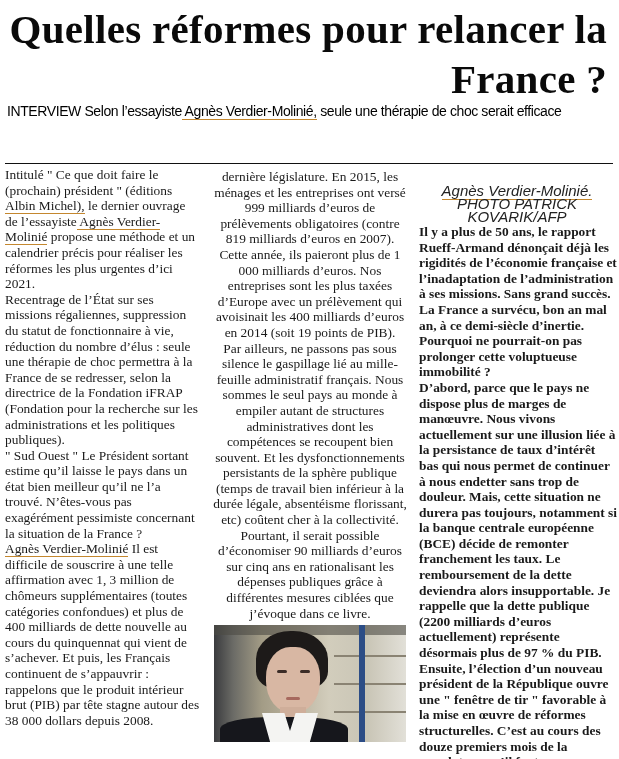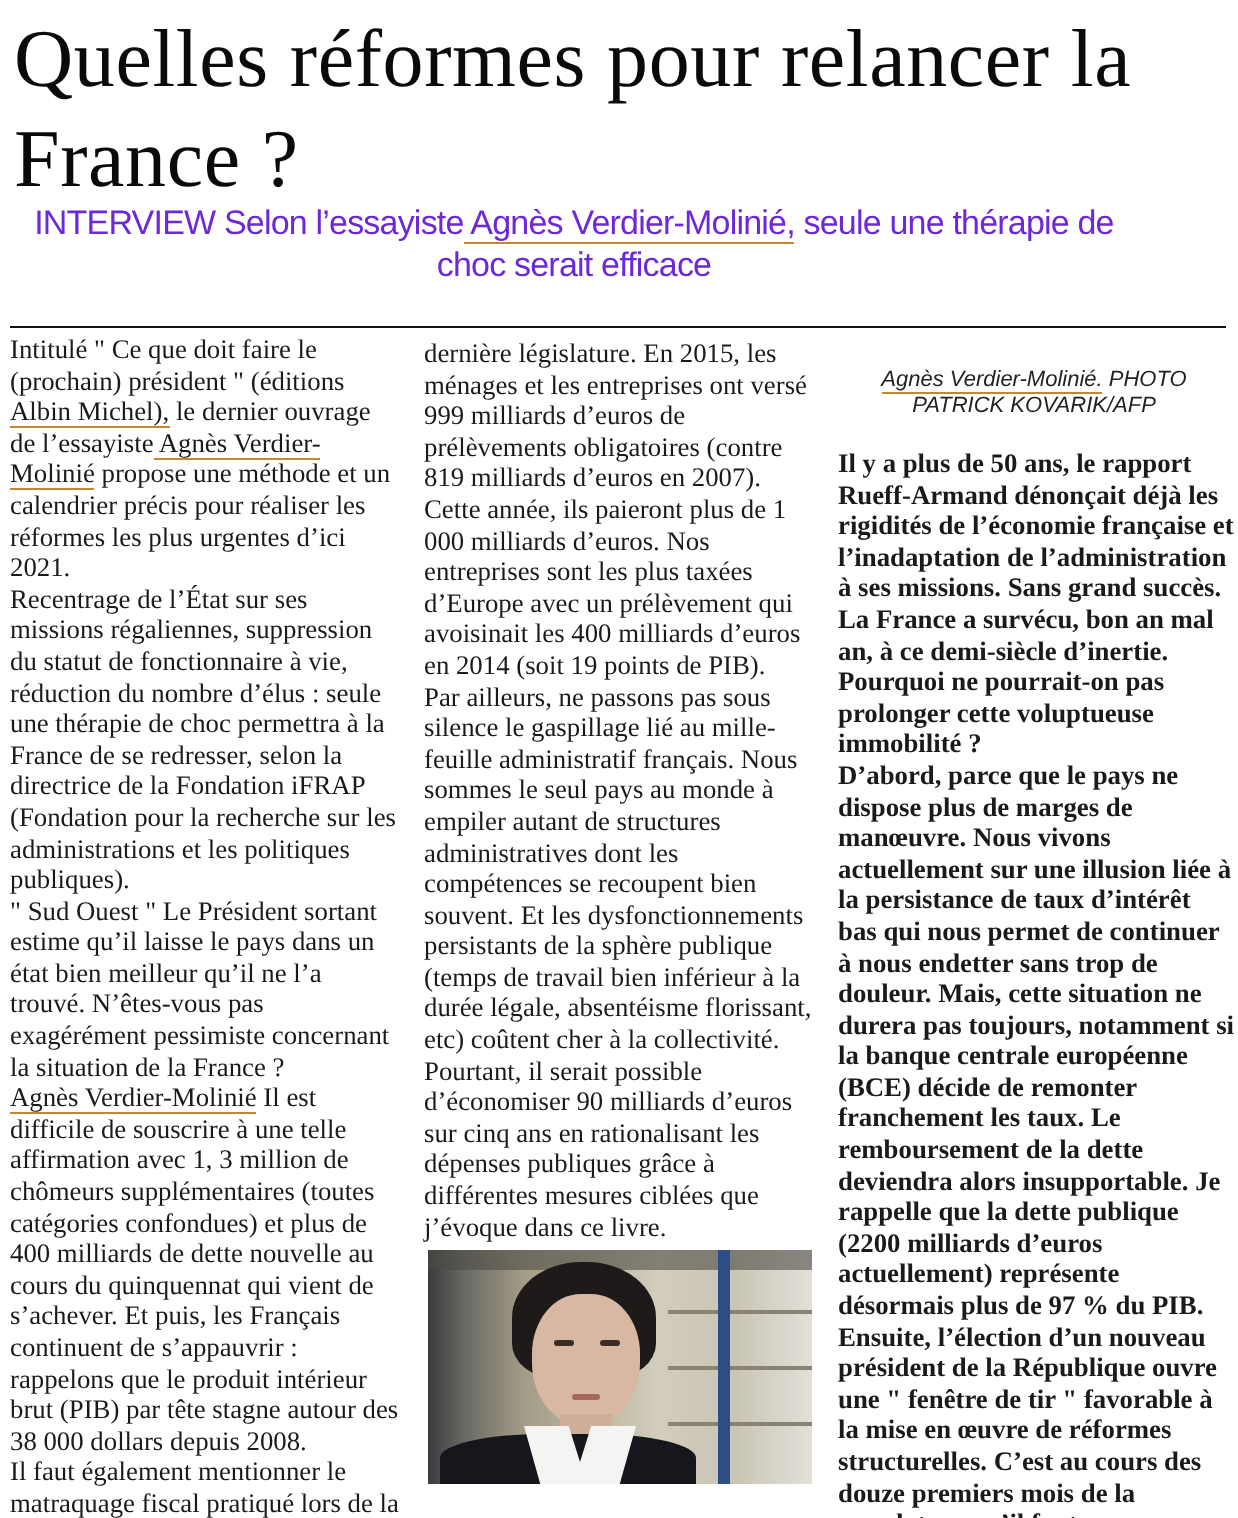--- a/index.html
+++ b/index.html
@@ -5,52 +5,51 @@
     html, body { margin: 0; padding: 0; background: #ffffff; }
     body {
       width: 619px; height: 759px; overflow: hidden; position: relative;
       font-family: "Liberation Serif", "DejaVu Serif", serif;
       color: #1a1a1a;
     }
     .title {
       position: absolute; left: 7px; top: 4px; width: 600px;
       margin: 0;
       font-family: "Liberation Serif", "DejaVu Serif", serif;
-      font-weight: normal; font-size: 41px; line-height: 50px;
-      color: #0a0a0a; letter-spacing: 0.3px;
+      font-weight: bold; font-size: 41px; line-height: 50px;
+      color: #0a0a0a; letter-spacing: 0.3px; text-align: right;
     }
     .lede {
       position: absolute; left: 7px; top: 101px; width: 560px;
       font-family: "Liberation Sans", "DejaVu Sans", sans-serif;
-      font-size: 17px; line-height: 21px; color: #6d28d9;
+      font-size: 14px; line-height: 21px; color: #000000;
       letter-spacing: -0.4px;
-      text-align: center;
     }
     .link {
       color: inherit; text-decoration: none;
       border-bottom: 1px solid #c4872e;
     }
     .rule {
       position: absolute; left: 5px; top: 163px; width: 608px; height: 0;
       border-top: 1.5px solid #111;
     }
     .col {
       position: absolute; top: 167px; width: 196px;
       font-family: "Liberation Serif", "DejaVu Serif", serif;
       font-size: 13.4px; line-height: 15.6px; color: #1a1a1a;
     }
     .col p { margin: 0; }
     .col1 { left: 5px; }
-    .col2 { left: 212px; top: 169px; }
+    .col2 { left: 212px; top: 169px; text-align: center; }
     .col3 { left: 419px; top: 224px; width: 198px; font-weight: bold; }
     .caption {
       position: absolute; left: 419px; top: 184px; width: 196px;
       text-align: center;
       font-family: "Liberation Sans", "DejaVu Sans", sans-serif;
-      font-style: italic; font-size: 11px; line-height: 13px; color: #222;
+      font-style: italic; font-size: 15px; line-height: 13px; color: #222;
     }
     .photo {
       position: absolute; left: 214px; top: 625px; width: 192px; height: 117px;
       overflow: hidden;
       background: linear-gradient(90deg, #3a3b3e 0%, #6b6b66 10%, #a39c86 25%, #bfb8a4 45%, #d2cdbc 60%, #c9c5b6 80%, #e2e0d8 100%);
     }
     .photo .shelf { position: absolute; left: 120px; width: 72px; height: 2px; background: #8a8373; }
     .photo .post { position: absolute; left: 145px; top: 0; width: 6px; height: 117px; background: #2c4d86; }
     .photo .ceiling { position: absolute; left: 0; top: 0; width: 192px; height: 10px; background: #4d4b45; opacity: 0.6; }
     .photo .hair {
@@ -82,21 +81,20 @@
   <span>INTERVIEW Selon l’essayiste</span><a class="link"> Agnès Verdier-Molinié,</a><span> seule une thérapie de choc serait efficace</span>
 </div>
 
 <div class="rule"></div>
 
 <div class="col col1">
   <p><span>Intitulé " Ce que doit faire le (prochain) président " (éditions</span><a class="link"> Albin Michel),</a><span> le dernier ouvrage de l’essayiste</span><a class="link"> Agnès Verdier-Molinié</a><span> propose une méthode et un calendrier précis pour réaliser les réformes les plus urgentes d’ici 2021.</span></p>
   <p>Recentrage de l’État sur ses missions régaliennes, suppression du statut de fonctionnaire à vie, réduction du nombre d’élus : seule une thérapie de choc permettra à la France de se redresser, selon la directrice de la Fondation iFRAP (Fondation pour la recherche sur les administrations et les politiques publiques).</p>
   <p>" Sud Ouest " Le Président sortant estime qu’il laisse le pays dans un état bien meilleur qu’il ne l’a trouvé. N’êtes-vous pas exagérément pessimiste concernant la situation de la France ?</p>
   <p><a class="link">Agnès Verdier-Molinié</a><span> Il est difficile de souscrire à une telle affirmation avec 1, 3 million de chômeurs supplémentaires (toutes catégories confondues) et plus de 400 milliards de dette nouvelle au cours du quinquennat qui vient de s’achever. Et puis, les Français continuent de s’appauvrir : rappelons que le produit intérieur brut (PIB) par tête stagne autour des 38 000 dollars depuis 2008.</span></p>
-  <p>Il faut également mentionner le matraquage fiscal pratiqué lors de la</p>
 </div>
 
 <div class="col col2">
   <p>dernière législature. En 2015, les ménages et les entreprises ont versé 999 milliards d’euros de prélèvements obligatoires (contre 819 milliards d’euros en 2007). Cette année, ils paieront plus de 1 000 milliards d’euros. Nos entreprises sont les plus taxées d’Europe avec un prélèvement qui avoisinait les 400 milliards d’euros en 2014 (soit 19 points de PIB).</p>
   <p>Par ailleurs, ne passons pas sous silence le gaspillage lié au mille-feuille administratif français. Nous sommes le seul pays au monde à empiler autant de structures administratives dont les compétences se recoupent bien souvent. Et les dysfonctionnements persistants de la sphère publique (temps de travail bien inférieur à la durée légale, absentéisme florissant, etc) coûtent cher à la collectivité. Pourtant, il serait possible d’économiser 90 milliards d’euros sur cinq ans en rationalisant les dépenses publiques grâce à différentes mesures ciblées que j’évoque dans ce livre.</p>
 </div>
 
 <div class="photo" title="Portrait d'Agnès Verdier-Molinié">
   <div class="ceiling"></div>
   <div class="shelf" style="top:30px"></div>

